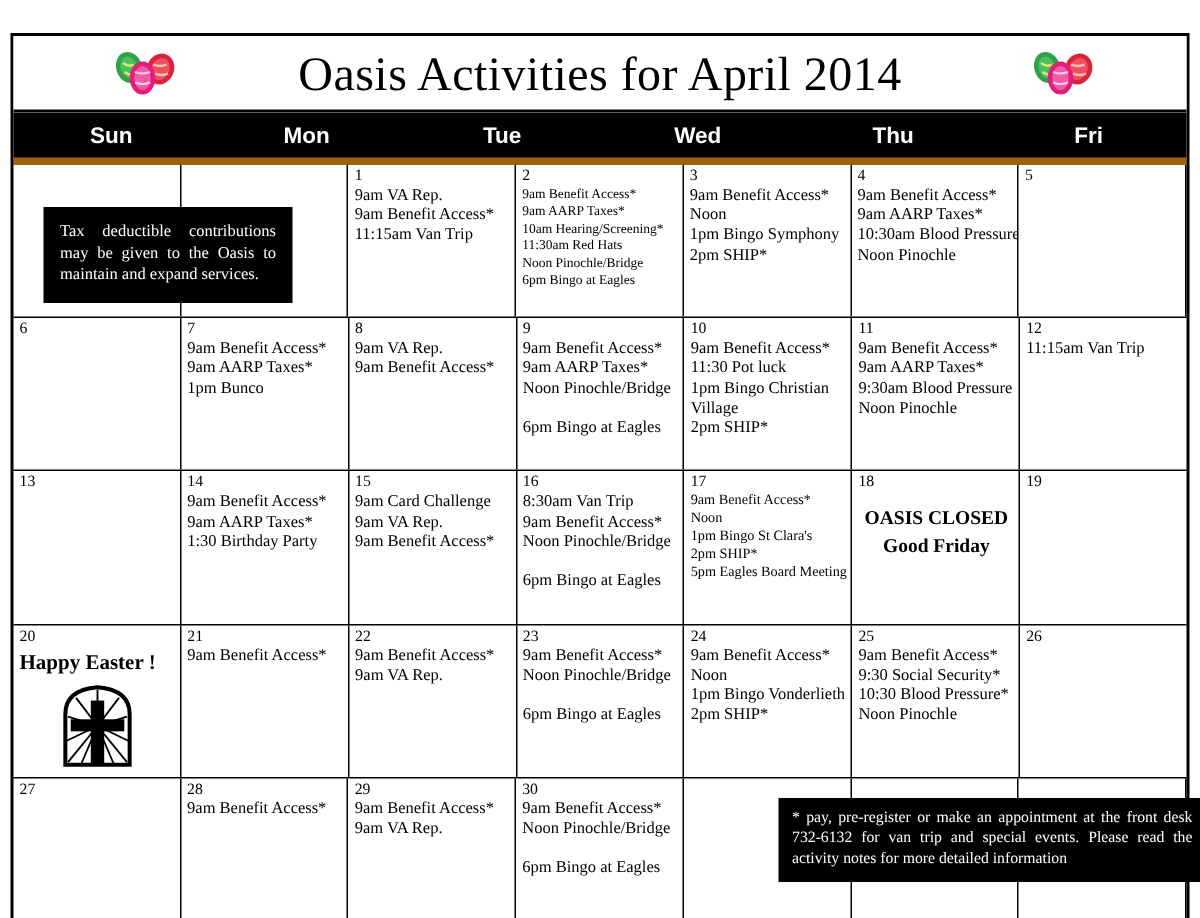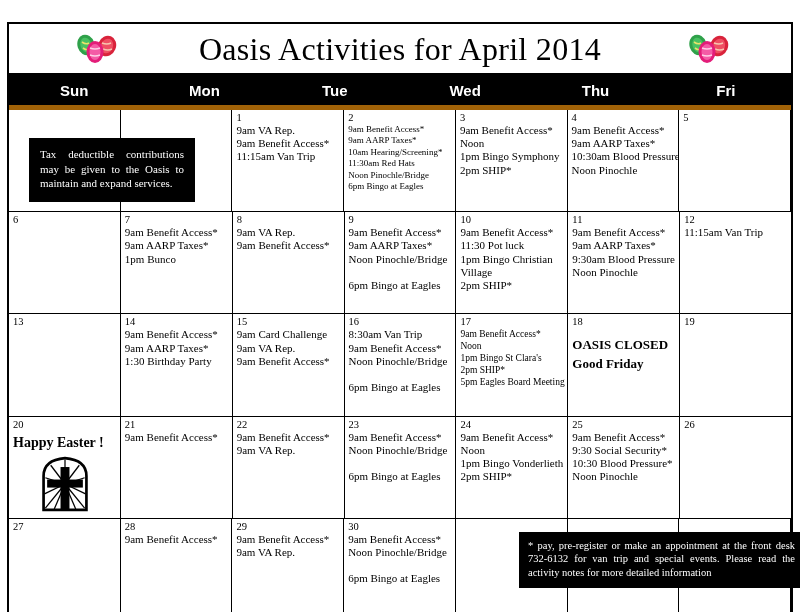--- a/index.html
+++ b/index.html
@@ -35,21 +35,21 @@
   .week{flex:1 1 0;display:flex;border-bottom:1px solid #000;position:relative;}
   .week:last-child{border-bottom:none;}
   .cell{flex:1 1 0;border-right:1px solid #000;box-sizing:border-box;
         padding:2px 3px 0 4px;position:relative;overflow:hidden;}
   .cell:last-child{border-right:none;}
   .daynum{font-size:10.5px;line-height:11px;color:#000;margin-bottom:1px;}
   .ev{font-size:11px;line-height:13.2px;color:#000;white-space:nowrap;}
   .ev.small{font-size:9px;line-height:11.4px;}
   .ev.tiny{font-size:9.5px;line-height:12px;}
   .ev.blank{visibility:hidden;}
-  .ev.center{font-weight:bold;font-size:13px;line-height:19px;
+  .ev.center{text-align:center;font-weight:bold;font-size:13px;line-height:19px;
              white-space:normal;}
   .ev.bigcenter{text-align:left;font-weight:bold;font-size:14px;line-height:18px;
                 margin-top:4px;}
   .pad-top{margin-top:8px;}
 
   
   .callout{position:absolute;background:#000;color:#fff;z-index:5;
            box-sizing:border-box;}
   .callout p{margin:0;color:#fff;font-size:11px;line-height:14.5px;
              text-align:justify;text-align-last:left;}

